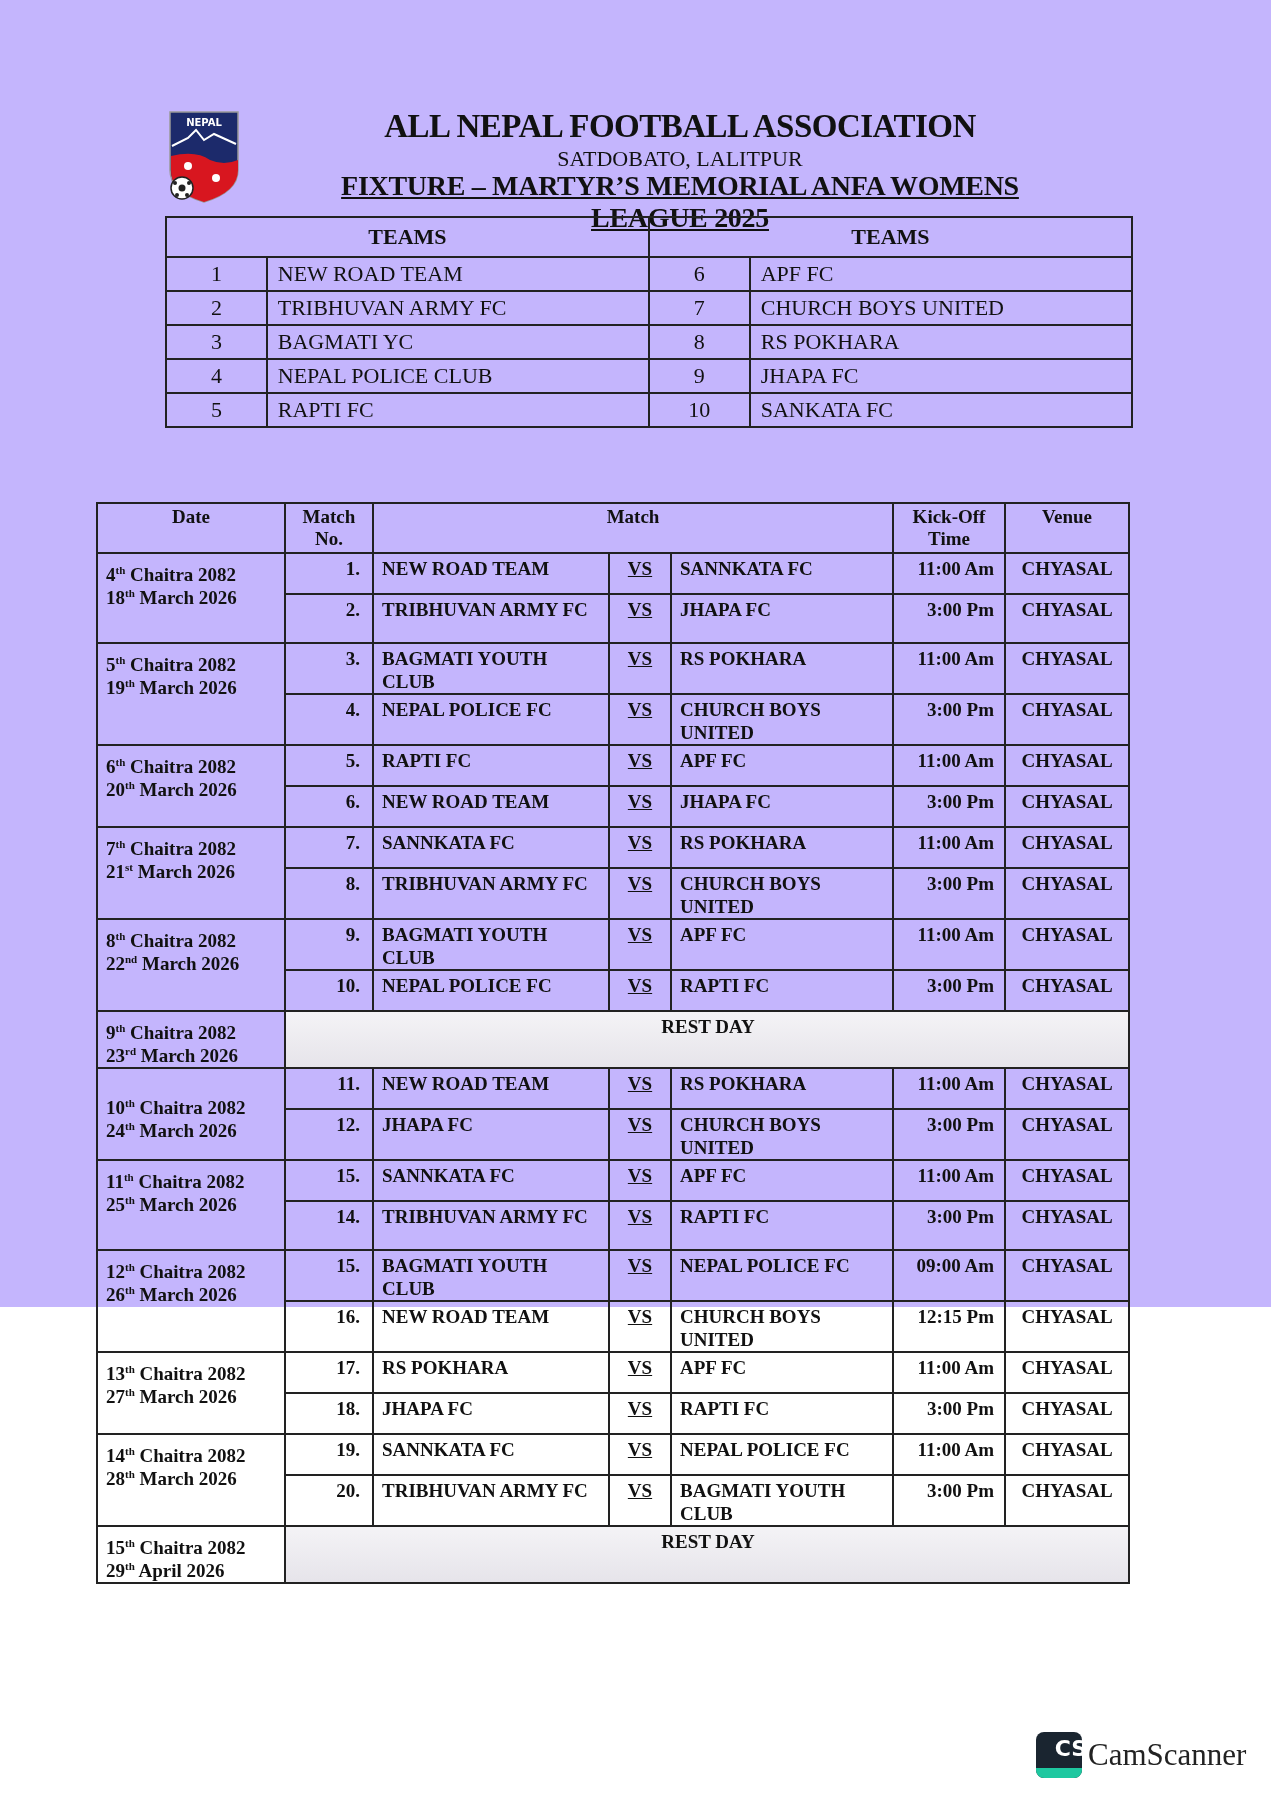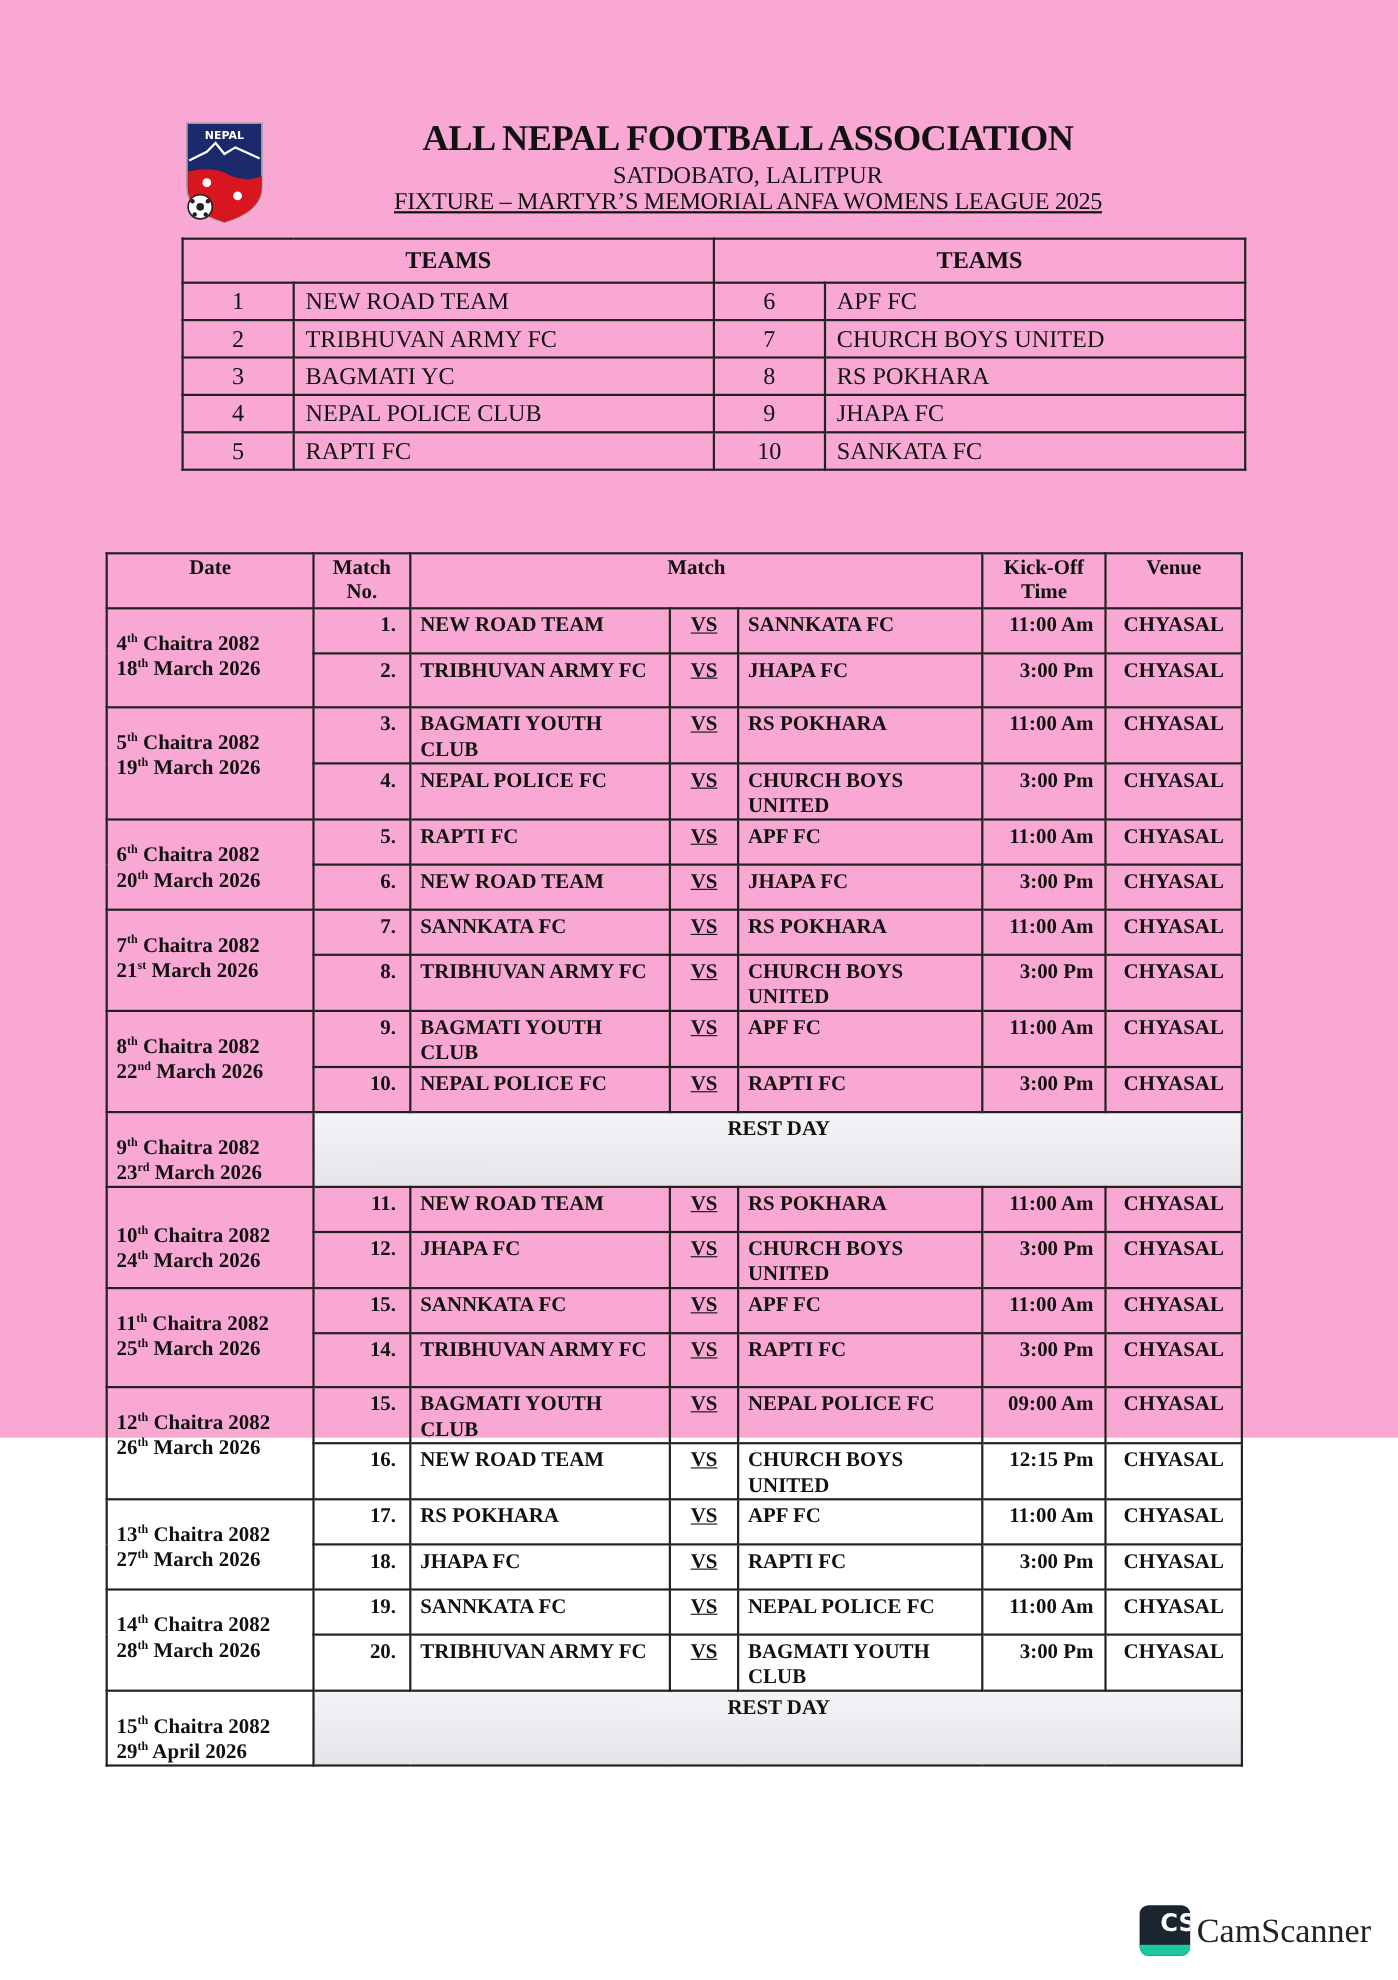--- a/index.html
+++ b/index.html
@@ -1,38 +1,38 @@
 <!DOCTYPE html>
 <html><head>
   <meta charset="utf-8">
   <style>
     html, body { margin:0; padding:0; background:#ffffff; }
     body { width:1271px; height:1800px; position:relative; overflow:hidden; font-family:"Liberation Serif", serif; color:#111; }
-    .page { position:absolute; left:0; top:0; width:1271px; height:1307px; background:#f9a8d4; }
+    .page { position:absolute; left:0; top:0; width:1271px; height:1307px; background:#c4b5fd; }
 
     
     .logo { position:absolute; left:166px; top:108px; width:76px; height:96px; }
     .hdr { position:absolute; left:290px; width:780px; text-align:center; }
     .hdr-title { top:108px; font-size:33px; font-weight:bold; letter-spacing:-0.5px; }
     .hdr-sub { top:146px; font-size:22px; }
-    .hdr-fix { top:170px; font-size:22px; font-weight:normal; text-decoration:underline; letter-spacing:-0.3px; }
+    .hdr-fix { top:170px; font-size:28px; font-weight:bold; text-decoration:underline; letter-spacing:-0.3px; }
 
     
     table { border-collapse:collapse;border-radius:11px; }
     .teams { position:absolute; left:165px; top:216px; width:968px; }
     .teams td, .teams th { border:2px solid #222; font-size:22px; height:32px; padding:0 10px; }
     .teams th { font-weight:bold; text-align:center; height:38px; }
     .teams td.num { text-align:center; width:75px; }
     .teams td.name { width:346px; }
 
     
     .fix { position:absolute; left:96px; top:502px; width:1032px; table-layout:fixed; }
     .fix td, .fix th { border:2px solid #222; font-size:19px; font-weight:bold; vertical-align:top; padding:3px 6px 0 8px; line-height:23px; }
     .fix th { text-align:center; padding:2px 2px; line-height:22px; }
-    .fix td.date { vertical-align:top; padding-top:20px;font-family:Liberation Serif, serif; }
+    .fix td.date { vertical-align:top; padding-top:9px;font-family:Liberation Serif, serif; }
     .fix td.date.mid { vertical-align:middle; }
     .fix td.mno { text-align:right; padding-right:12px; }
     .fix td.vs { text-align:center; padding-left:2px; padding-right:2px;text-decoration:underline; }
     .fix td.time { text-align:right; padding-right:10px; }
     .fix td.venue { text-align:center; padding-left:2px; padding-right:2px; }
     .fix td.rest { background:linear-gradient(#f4f3f6,#e6e4ea); text-align:center; }
     .fix tr.r1 td { height:36px; }
     .fix tr.r2 td { height:44px; }
     sup { font-size:11px; vertical-align:super; line-height:0; }
 

